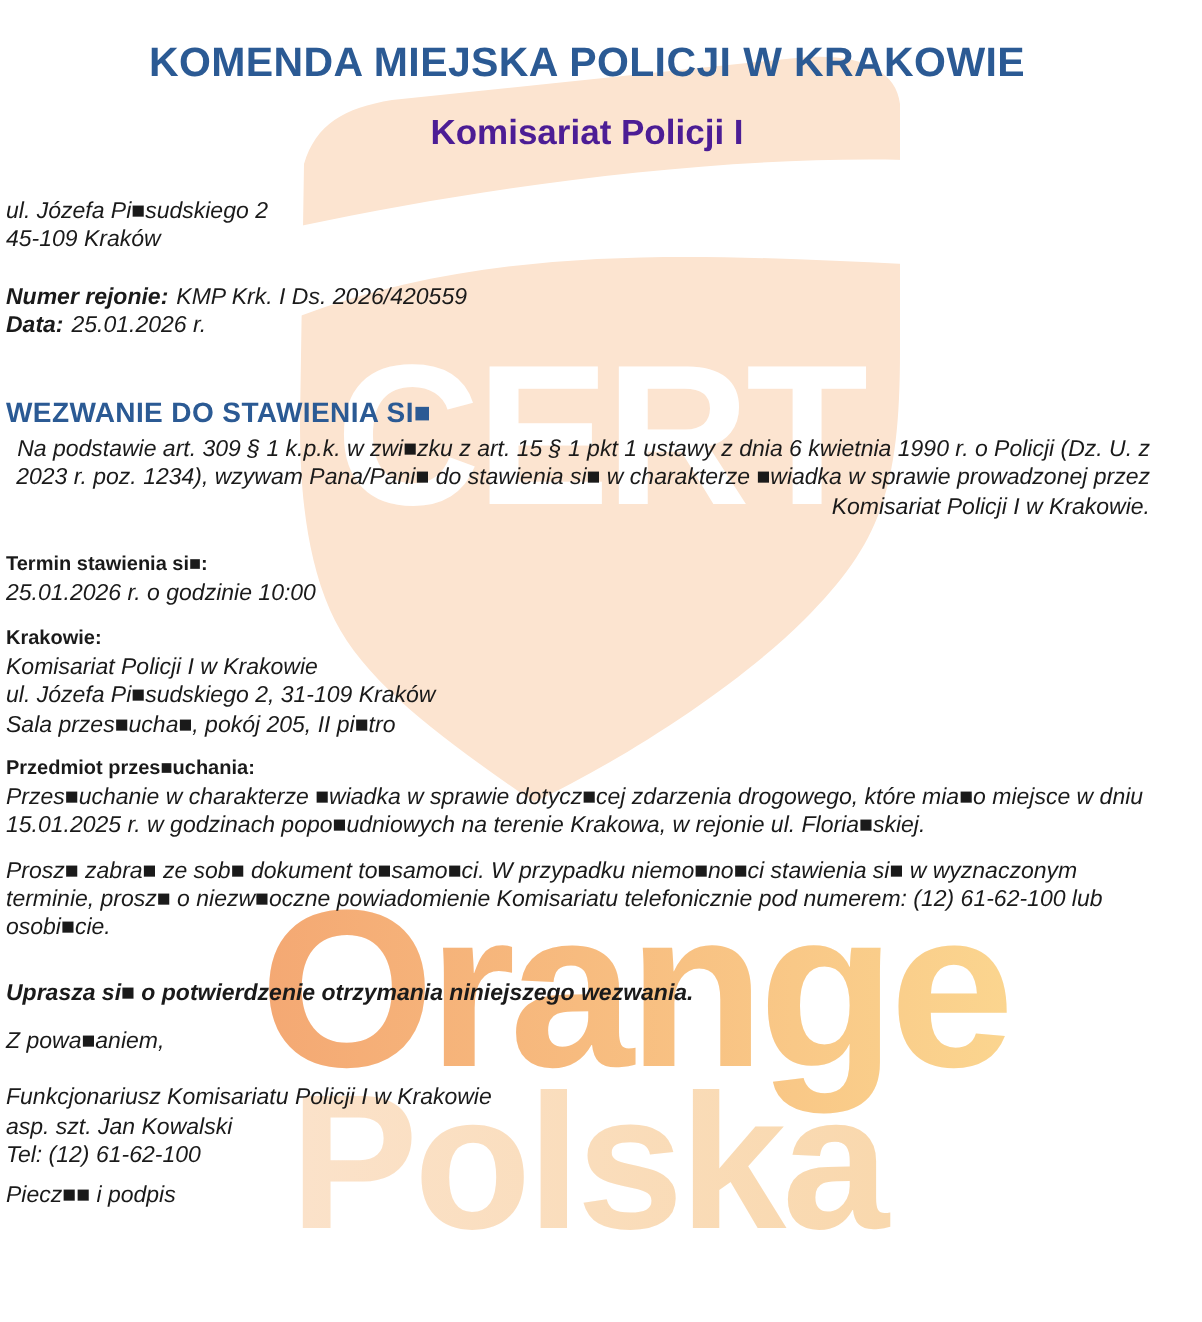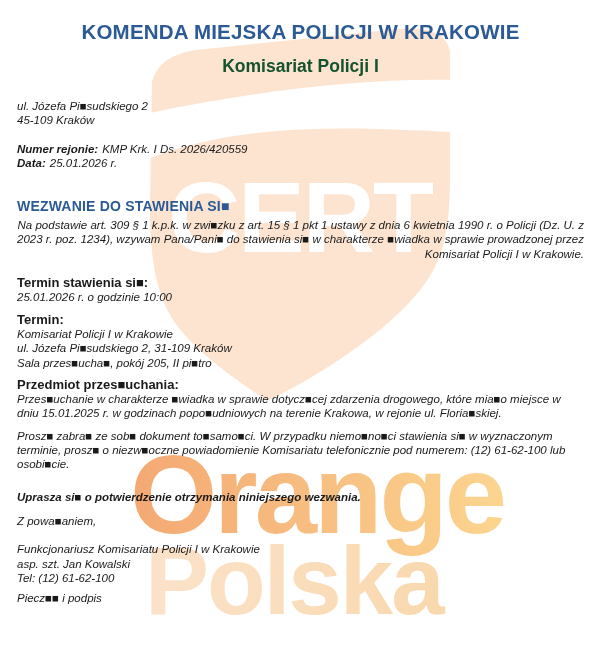--- a/index.html
+++ b/index.html
@@ -2,40 +2,40 @@
 <html><head>
 <meta charset="utf-8">
 <style>
   html,body { margin:0; padding:0; background:#ffffff; }
   .page {
     position:relative; width:601px; height:661px; overflow:hidden;
     background:#ffffff; font-family:"Liberation Sans", sans-serif;
     color:#1a1a1a;
   }
   .watermark { position:absolute; left:0; top:0; width:601px; height:661px; z-index:0; }
-  .content { position:relative; z-index:1; padding:12px 17px 0 17px; }
+  .content { position:relative; z-index:1; padding:12px 17px 0 3px; }
   .doc-title {
     margin:8px 0 12px; text-align:center; font-size:20.5px; font-weight:bold;
     color:#2b5a94; letter-spacing:0.2px;
   }
   .doc-subtitle {
     margin:0 0 22px; text-align:center; font-size:17.5px; font-weight:bold;
-    color:#14532d;
+    color:#4c1d95;
   }
   .body-text, .line { font-size:11.5px; line-height:14.3px;font-style:italic; }
   .address-block { margin:0 0 14px 0; }
   .case-block { margin:0 0 0 0; }
   .inline-label { font-weight:bold; margin-right:4px; }
   .section-heading {
     margin:28px 0 4px; font-size:14px; font-weight:bold; color:#2b5a94;
     letter-spacing:0.2px;
   }
   .para { margin:0 0 15px; max-width:572px;text-align:right; }
   .sub-section { margin:0 0 8px; }
-  .sub-label { font-weight:bold; font-size:13px; line-height:14.3px; margin:0; }
+  .sub-label { font-weight:bold; font-size:10px; line-height:14.3px; margin:0; }
   .confirmation { font-weight:bold; margin:18px 0 0; }
   .closing { margin:10px 0 0; }
   .signature-block { margin:14px 0 0; }
   .stamp-note { margin:6px 0 0; }
 </style>
 </head>
 <body>
 
 <div class="page">
 
@@ -79,21 +79,21 @@
     <div class="section-heading">WEZWANIE DO STAWIENIA SI■</div>
 
     <p class="para body-text">Na podstawie art. 309 § 1 k.p.k. w zwi■zku z art. 15 § 1 pkt 1 ustawy z dnia 6 kwietnia 1990 r. o Policji (Dz. U. z 2023 r. poz. 1234), wzywam Pana/Pani■ do stawienia si■ w charakterze ■wiadka w sprawie prowadzonej przez Komisariat Policji I w Krakowie.</p>
 
     <div class="sub-section">
       <div class="sub-label">Termin stawienia si■:</div>
       <div class="line">25.01.2026 r. o godzinie 10:00</div>
     </div>
 
     <div class="sub-section">
-      <div class="sub-label">Termin:</div>
+      <div class="sub-label">Krakowie:</div>
       <div class="line">Komisariat Policji I w Krakowie</div>
       <div class="line">ul. Józefa Pi■sudskiego 2, 31-109 Kraków</div>
       <div class="line">Sala przes■ucha■, pokój 205, II pi■tro</div>
     </div>
 
     <div class="sub-section">
       <div class="sub-label">Przedmiot przes■uchania:</div>
       <div class="line" style="max-width:572px">Przes■uchanie w charakterze ■wiadka w sprawie dotycz■cej zdarzenia drogowego, które mia■o miejsce w dniu 15.01.2025 r. w godzinach popo■udniowych na terenie Krakowa, w rejonie ul. Floria■skiej.</div>
     </div>
 

